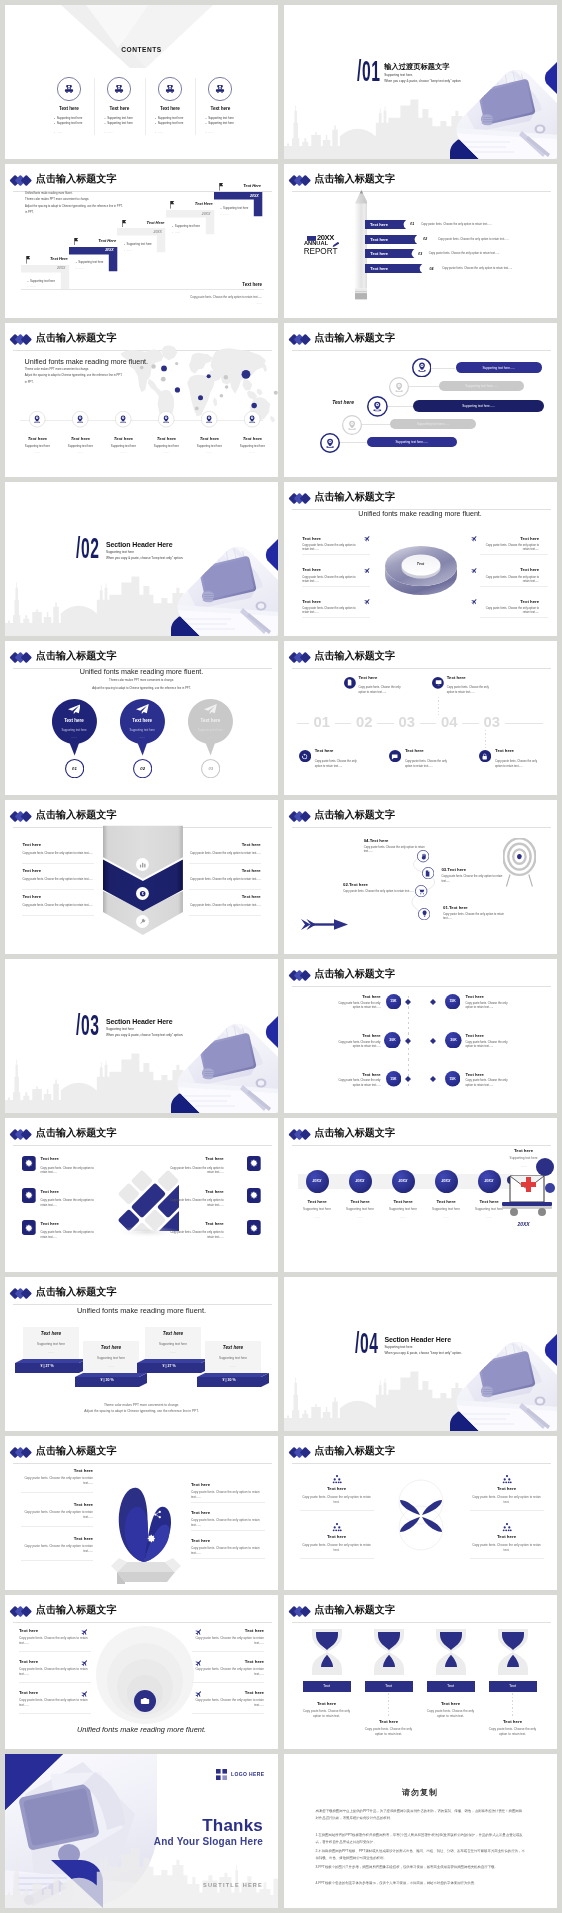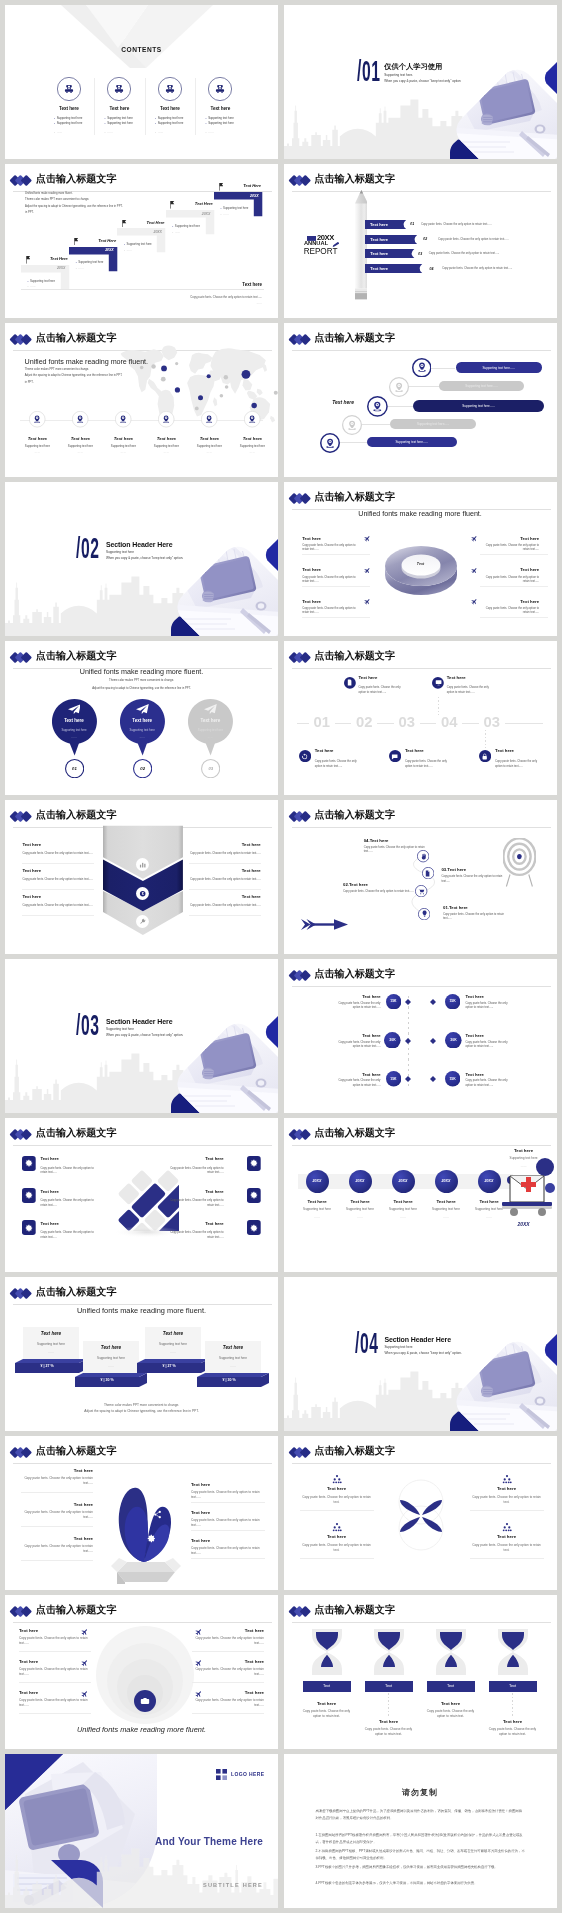--- a/index.html
+++ b/index.html
@@ -159,21 +159,21 @@
             <path d="M160 122 L305 132 V195 H160 Z" fill="#f4f4fb"></path>
             <path d="M168 128 L305 136 V195 H168 Z" fill="#fbfbff" opacity=".95"></path>
             <path d="M238 126 L262 148 L259 152 L235 130 Z" fill="#d0d0e5"></path>
             <path d="M244 131 L266 149 L264 152 L242 134 Z" fill="#c4c4db"></path>
             <ellipse cx="256" cy="124" rx="5.5" ry="4.6" fill="#c4c4db"></ellipse>
             <ellipse cx="256" cy="124" rx="3.2" ry="2.7" fill="#f0f0f8"></ellipse>
             <path d="M178 137 h48 M178 142 h44 M190 147 h40" stroke="#e6e6f1" stroke-width=".8" fill="none"></path>
           </g>
         </svg></div>
       <div class="sec-num" style="left:73.4px;top:51.8px">/01</div>
-      <div class="abs" style="left:100.7px;top:58.2px;font-size:7.3px;font-weight:700;color:#111;letter-spacing:-.05px;line-height:7.4px;white-space:nowrap">仅供个人学习使用</div>
+      <div class="abs" style="left:100.7px;top:58.2px;font-size:7.3px;font-weight:700;color:#111;letter-spacing:-.05px;line-height:7.4px;white-space:nowrap">输入过渡页标题文字</div>
       <div class="sec-sub" style="left:100.7px;top:69.2px">Supporting  text here.</div>
       <div class="sec-sub" style="left:100.7px;top:74.6px">When you copy &amp; paste, choose "keep text only" option</div>
     </div>
 <div class="slide" style="left:5.0px;top:164px">
       <svg class="abs" style="left:4.2px;top:10.1px" width="24" height="13" viewBox="0 0 24 13">
         <g fill="#262c86">
           <rect x="2.05" y="2.45" width="8.1" height="8.1" rx="1.1" transform="rotate(45 6.1 6.5)"></rect>
           <rect x="7.35" y="2.45" width="8.1" height="8.1" rx="1.1" transform="rotate(45 11.4 6.5)" fill="#454cb0"></rect>
           <rect x="13.25" y="2.45" width="8.1" height="8.1" rx="1.1" transform="rotate(45 17.3 6.5)"></rect>
         </g>
@@ -1705,21 +1705,22 @@
       <svg class="skyline" style="opacity:.75" viewBox="0 0 273 72" preserveAspectRatio="none">
         <path fill="#ededed" d="M0 72 V57 h3 v-3 h2 v3 h3 V48 h1.5 V30 h1 V16 h.8 V10 h.8 v6 h.8 v14 h1 v18 h1.4 v9 h3 V52 h2 v-4 h2 v4 h2 v5 h3 V44 h4 v-3 h1.5 v3 h4 v13 h2 V50 h3 v-6 h1.5 v6 h3 v7 h2 V38 h2 v-5 h1.5 v5 h2 v19 h2 V46 q8 -9 18 -9 q10 0 18 9 V30 h3 V19 h1 v-6 h.8 v6 h1 v11 h2 V16 h1 v-5 h.8 v5 h1 v14 h2 V24 h12 V10 h10 V3 h8 v21 h4 V14 h6 v10 h4 V34 h8 v-6 h6 v6 h5 V22 h4 v-6 h3 v6 h4 v12 h4 V44 h5 v-8 h3 v8 h4 v10 h3 V40 h6 v-6 h4 v6 h5 v14 h2 V36 h5 v-5 h3 v5 h4 v18 h3 V47 h1 V28 h.8 v-6 h.8 v6 h1 v19 h1.4 v7 h2 V42 h6 v-7 h4 v7 h5 v12 h3 V50 h4 v-8 h3 v8 h4 v7 h3 V38 h6 v-6 h4 v6 h5 v19 h2 V46 h4 v-6 h3 v6 h4 v11 h3 V52 h1 V34 h.8 v-6 h.8 v6 h1 v18 h1.4 v5 h2 V40 h7 v-5 h4 v5 h6 v17 h3 V48 h5 v-7 h3 v7 h5 v9 h3 V36 h6 v-8 h5 v8 h6 v21 h4 V44 h5 v-6 h4 v6 h5 v13 h3 V50 h6 v-7 h4 v7 h6 v7 h3 V40 h8 v-6 h5 v6 h7 v17 h4 V46 h5 v-5 h4 v5 h6 v11 h40 V72 Z"></path>
       </svg>
       <svg class="abs" style="left:211px;top:15px" width="11" height="11" viewBox="0 0 11 11">
         <rect x="0" y="0" width="4.6" height="4.6" fill="#2b2f86"></rect>
         <rect x="6.4" y="0" width="4.6" height="4.6" fill="#2b2f86"></rect>
         <rect x="0" y="6.4" width="4.6" height="4.6" fill="#2b2f86"></rect>
         <rect x="6.4" y="6.4" width="4.6" height="4.6" fill="#8f93c8"></rect>
       </svg>
       <div class="abs" style="left:226px;top:17px;font-size:5px;font-weight:700;color:#2b2f86;letter-spacing:.4px">LOGO HERE</div>
-      <div class="abs" style="left:0;top:82px;width:258px;text-align:right;font-size:10px;font-weight:700;color:#3c4190;letter-spacing:.2px">And Your Theme Here</div>
+      <div class="abs" style="left:0;top:62px;width:258px;text-align:right;font-size:17px;font-weight:700;color:#2b2f86;letter-spacing:.2px">Thanks</div>
+      <div class="abs" style="left:0;top:82px;width:258px;text-align:right;font-size:10px;font-weight:700;color:#3c4190;letter-spacing:.2px">And Your Slogan Here</div>
       <div class="abs" style="left:0;top:128px;width:258px;text-align:right;font-size:5.6px;font-weight:700;color:#9a9a9a;letter-spacing:1.2px">SUBTITLE HERE</div>
     </div>
 <div class="slide" style="left:283.5px;top:1754px">
       <div class="abs" style="left:0;top:33px;width:273px;text-align:center;font-size:8px;font-weight:700;color:#3a3a3a;letter-spacing:1px">请勿复制</div>
       <div class="abs" style="left:32px;top:54px;width:210px;font-size:3.4px;line-height:7px;color:#5a5a5a">感谢您下载摄图网平台上提供的PPT作品，为了您和摄图网以及原创作者的利益，请勿复制、传播、销售，否则将承担法律责任！摄图网将对作品进行防盗，请照库维护原创设计作品的权利。</div>
       <div class="abs" style="left:32px;top:78px;width:210px;font-size:3.4px;line-height:7px;color:#5a5a5a">1.在摄图网站所有的PPT模板著作权归摄图网所有，享有(中国人民共和国著作权法)和(世界版权公约)的保护，作品的形式无论是否登记或发表，著作权自作品完成之日起即受保护。</div>
       <div class="abs" style="left:32px;top:94px;width:210px;font-size:3.4px;line-height:7px;color:#5a5a5a">2.不得将摄图网的PPT模板、PPT素材或其他成果设计的形式出售、赠与、出租、转让、分销、发布或在任何可能破坏其商业价值的行为，不得转载、出售、修改摄图网公司商业性的权利。</div>
       <div class="abs" style="left:32px;top:110px;width:210px;font-size:3.4px;line-height:7px;color:#5a5a5a">3.PPT模板中的图片只作参考，摄图网所有图像未经授权，仅供学习使用，如有商业使用需获得摄图网相关机构自行下载。</div>
       <div class="abs" style="left:32px;top:126px;width:210px;font-size:3.4px;line-height:7px;color:#5a5a5a">4.PPT模板中包含的创意字体为参考展示，仅供个人学习使用，不得商用，网站不对您的字体使用行为负责。</div>
     </div>

